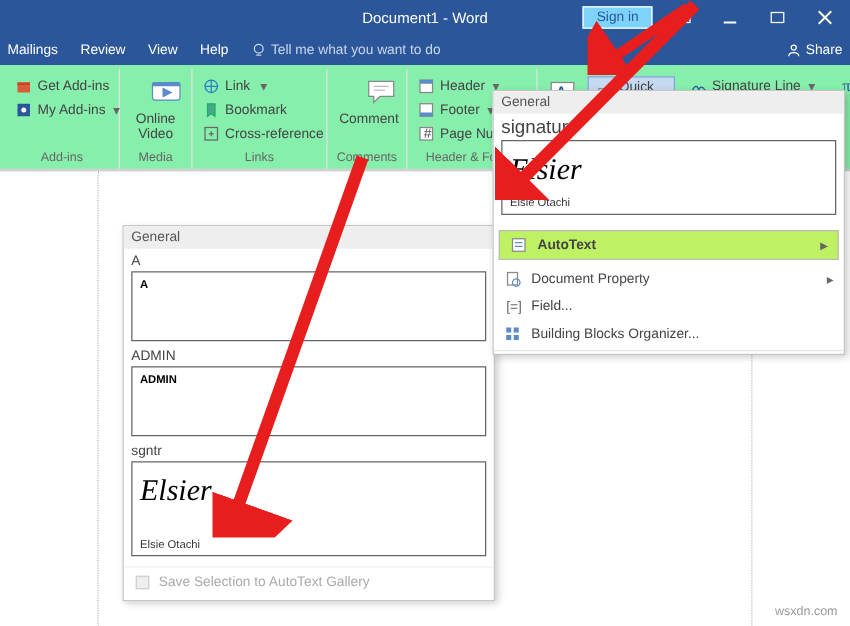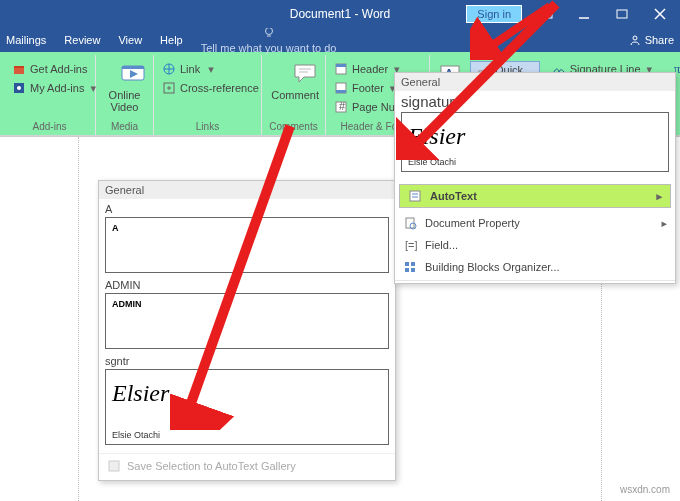--- a/index.html
+++ b/index.html
@@ -3,21 +3,21 @@
 <meta charset="utf-8">
 <style>
 *{margin:0;padding:0;box-sizing:border-box;font-family:"Segoe UI",Tahoma,sans-serif;font-size:11px;}
 body{background:#e6e6e6;width:680px;height:501px;overflow:hidden;position:relative;}
 .titlebar{height:28px;background:#2b579a;color:#fff;display:flex;align-items:center;padding:0 6px;position:relative;}
 .titlebar .title{position:absolute;left:50%;transform:translateX(-50%);font-size:12px;}
 .title-right{margin-left:auto;display:flex;align-items:center;gap:10px;}
 .sign-in{background:#7dd3fc;color:#2b579a;padding:2px 10px;border:1px solid #fff;font-size:11px;}
 .win-btn{width:28px;height:20px;display:flex;align-items:center;justify-content:center;}
 .tabs{height:24px;background:#2b579a;color:#fff;display:flex;align-items:center;padding:0 6px;gap:18px;font-size:12px;}
-.tell-me{display:flex;align-items:center;gap:4px;color:#c9d7ec;flex-direction:column;}
+.tell-me{display:flex;align-items:center;gap:4px;color:#c9d7ec;}
 .share{margin-left:auto;display:flex;align-items:center;gap:4px;}
 .ribbon{height:84px;background:#86efac;border-bottom:1px solid #d4d4d4;display:flex;padding:3px 4px 0 4px;}
 .group{display:flex;flex-direction:column;border-right:1px solid #e1e1e1;padding:0 6px;position:relative;}
 .group-label{text-align:center;color:#666;font-size:10px;margin-top:auto;padding:2px 0 3px 0;}
 .group-body{flex:1;display:flex;align-items:flex-start;gap:6px;padding-top:4px;}
 .big-btn{display:flex;flex-direction:column;align-items:flex-end;gap:2px;width:52px;text-align:center;color:#444;line-height:1.1;}
 .big-icon{width:28px;height:28px;display:flex;align-items:center;justify-content:center;}
 .small-list{display:flex;flex-direction:column;gap:3px;padding-top:2px;}
 .small-btn{display:flex;align-items:center;gap:4px;color:#444;padding:1px 2px;white-space:nowrap;}
 .small-icon{width:14px;height:14px;display:inline-flex;align-items:center;justify-content:center;flex-shrink:0;}
@@ -164,20 +164,28 @@
       <div class="small-list">
         <div class="small-btn">
           <span class="small-icon">
               <svg width="14" height="14">
                 <circle cx="7" cy="7" r="5" fill="none" stroke="#2b7cc9"></circle>
                 <path d="M7 2v10M2 7h10" stroke="#2b7cc9"></path>
               </svg>
             </span>
           <span>Link</span>
           <span style="margin-left:4px;color:#666">▾</span>
+        </div>
+        <div class="small-btn">
+          <span class="small-icon">
+              <svg width="14" height="14">
+                <path d="M4 2h6v10l-3-2-3 2z" fill="#4a8" stroke="#2a6"></path>
+              </svg>
+            </span>
+          <span>Bookmark</span>
         </div>
         <div class="small-btn">
           <span class="small-icon">
               <svg width="14" height="14">
                 <rect x="2" y="2" width="10" height="10" fill="none" stroke="#666"></rect>
                 <path d="M5 7h4M7 5v4" stroke="#666"></path>
               </svg>
             </span>
           <span>Cross-reference</span>
         </div>

